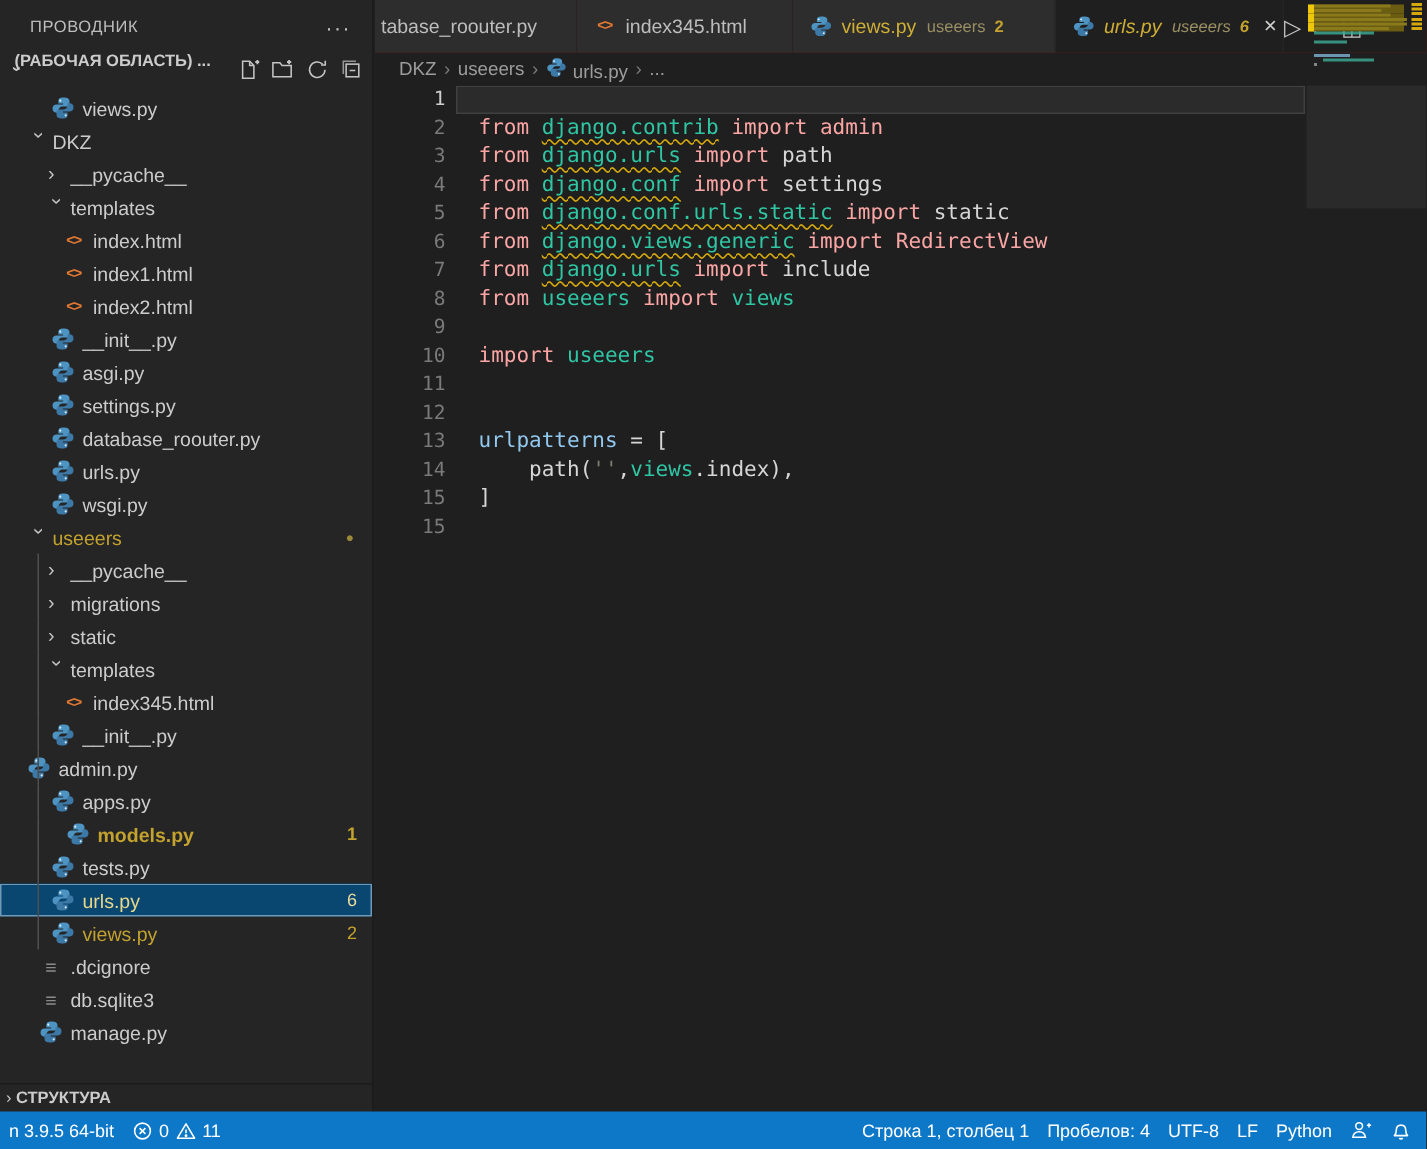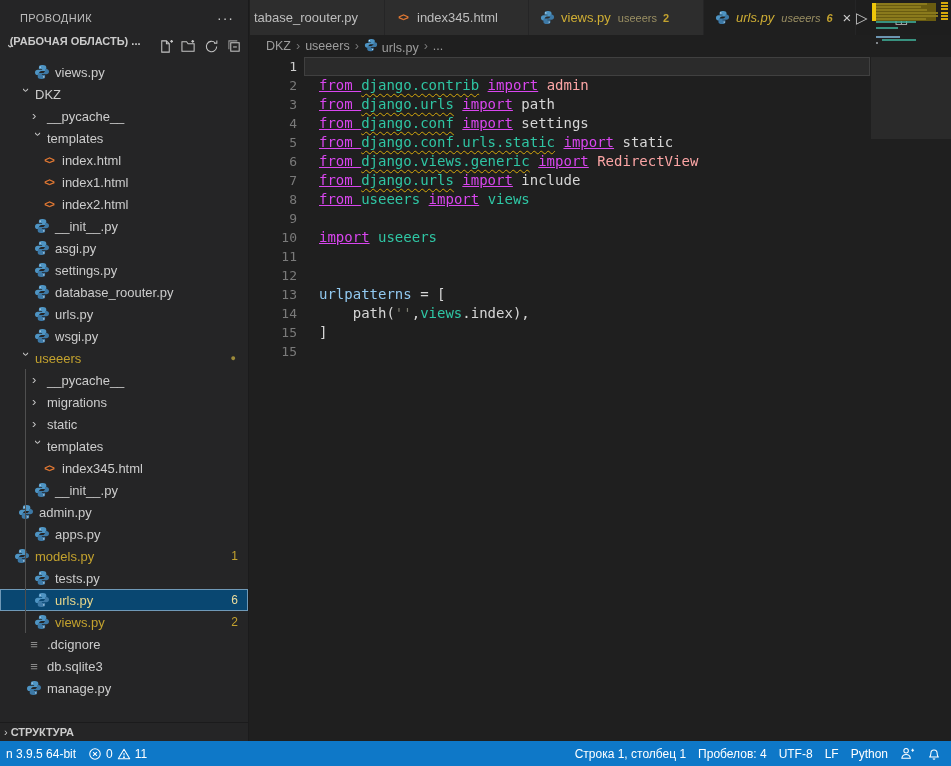--- a/index.html
+++ b/index.html
@@ -72,21 +72,21 @@
 
   .code-area { position:absolute; top:57px; left:0; right:0; bottom:0; overflow:hidden;
                font-family:"DejaVu Sans Mono", monospace; font-size:14px; }
   .cline { position:relative; height:19px; line-height:19px; display:flex; white-space:pre; }
   .cline .ln { width:47px; text-align:right; color:#7a7a7a; font-size:13px; flex:0 0 47px; }
   .cline.current .ln { color:#cdcdcd; }
   .cline .ctext { padding-left:22px; }
   .cline.current .hl { position:absolute; left:54px; right:81px; top:0; bottom:0;
                        background:rgba(255,255,255,.055);
                        box-shadow:inset 0 0 0 1px rgba(255,255,255,.10); }
-  .tk-kw { color:#d946ef;text-decoration:underline; } .tk-mod { color:#2fc6a4; } .tk-mod2 { color:#fca5a5; }
+  .tk-kw { color:#fca5a5; } .tk-mod { color:#2fc6a4; } .tk-mod2 { color:#fca5a5; }
   .tk-pl { color:#d6d6d6; } .tk-var { color:#92c9f0; } .tk-str { color:#7d7d72; }
   .sq { text-decoration:underline wavy #d5a80b 1px; text-underline-offset:3px; }
 
   .minimap { position:absolute; top:0; right:13px; width:66px; bottom:0; cursor:pointer; }
   .mrow { position:relative; height:3px; }
   .mrow .mbg { position:absolute; left:0; right:2px; top:0; height:3px; background:#6a5c10; }
   .mrow .mmark { position:absolute; left:0; width:4px; top:0; height:3px; background:#eec60a; }
   .mrow .mbar { position:absolute; top:0; height:2px; }
   .overview { position:absolute; top:0; right:0; width:13px; bottom:0; }
   .ovmark { position:absolute; right:3px; width:7px; height:2px; background:#d5a80b; }
@@ -300,21 +300,21 @@
           <span class="fico">
             <svg width="16" height="16" viewBox="0 0 16 16">
  <path fill="#4e94c3" d="M7.9 1c-1.9 0-3 .8-3 2.2V5h3.2v.7H3.7C2.2 5.7 1 6.7 1 8.4s1.1 2.7 2.6 2.7H5V9.6C5 8.2 6.1 7 7.6 7h3.2c1 0 1.5-.7 1.5-1.6V3.2C12.3 1.8 10.7 1 8.9 1h-1z"></path>
  <path fill="#3d79a6" d="M8.1 15c1.9 0 3-.8 3-2.2V11H7.9v-.7h4.4c1.5 0 2.7-1 2.7-2.7S13.9 4.9 12.4 4.9H11v1.5C11 7.8 9.9 9 8.4 9H5.2c-1 0-1.5.7-1.5 1.6v2.2C3.7 14.2 5.3 15 7.1 15h1z"></path>
  <circle cx="6.2" cy="3.1" r=".7" fill="#dceefb"></circle>
               <circle cx="9.8" cy="12.9" r=".7" fill="#dceefb"></circle>
             </svg>
           </span>
           <span class="name">apps.py</span>
         </div>
-        <div class="row warn guide" style="padding-left: 14px;">
+        <div class="row warn guide" style="padding-left: 44px; font-weight: bold;">
           <span class="fico">
             <svg width="16" height="16" viewBox="0 0 16 16">
  <path fill="#4e94c3" d="M7.9 1c-1.9 0-3 .8-3 2.2V5h3.2v.7H3.7C2.2 5.7 1 6.7 1 8.4s1.1 2.7 2.6 2.7H5V9.6C5 8.2 6.1 7 7.6 7h3.2c1 0 1.5-.7 1.5-1.6V3.2C12.3 1.8 10.7 1 8.9 1h-1z"></path>
  <path fill="#3d79a6" d="M8.1 15c1.9 0 3-.8 3-2.2V11H7.9v-.7h4.4c1.5 0 2.7-1 2.7-2.7S13.9 4.9 12.4 4.9H11v1.5C11 7.8 9.9 9 8.4 9H5.2c-1 0-1.5.7-1.5 1.6v2.2C3.7 14.2 5.3 15 7.1 15h1z"></path>
  <circle cx="6.2" cy="3.1" r=".7" fill="#dceefb"></circle>
               <circle cx="9.8" cy="12.9" r=".7" fill="#dceefb"></circle>
             </svg>
           </span>
           <span class="name">models.py</span>
           <span class="badge">1</span>

